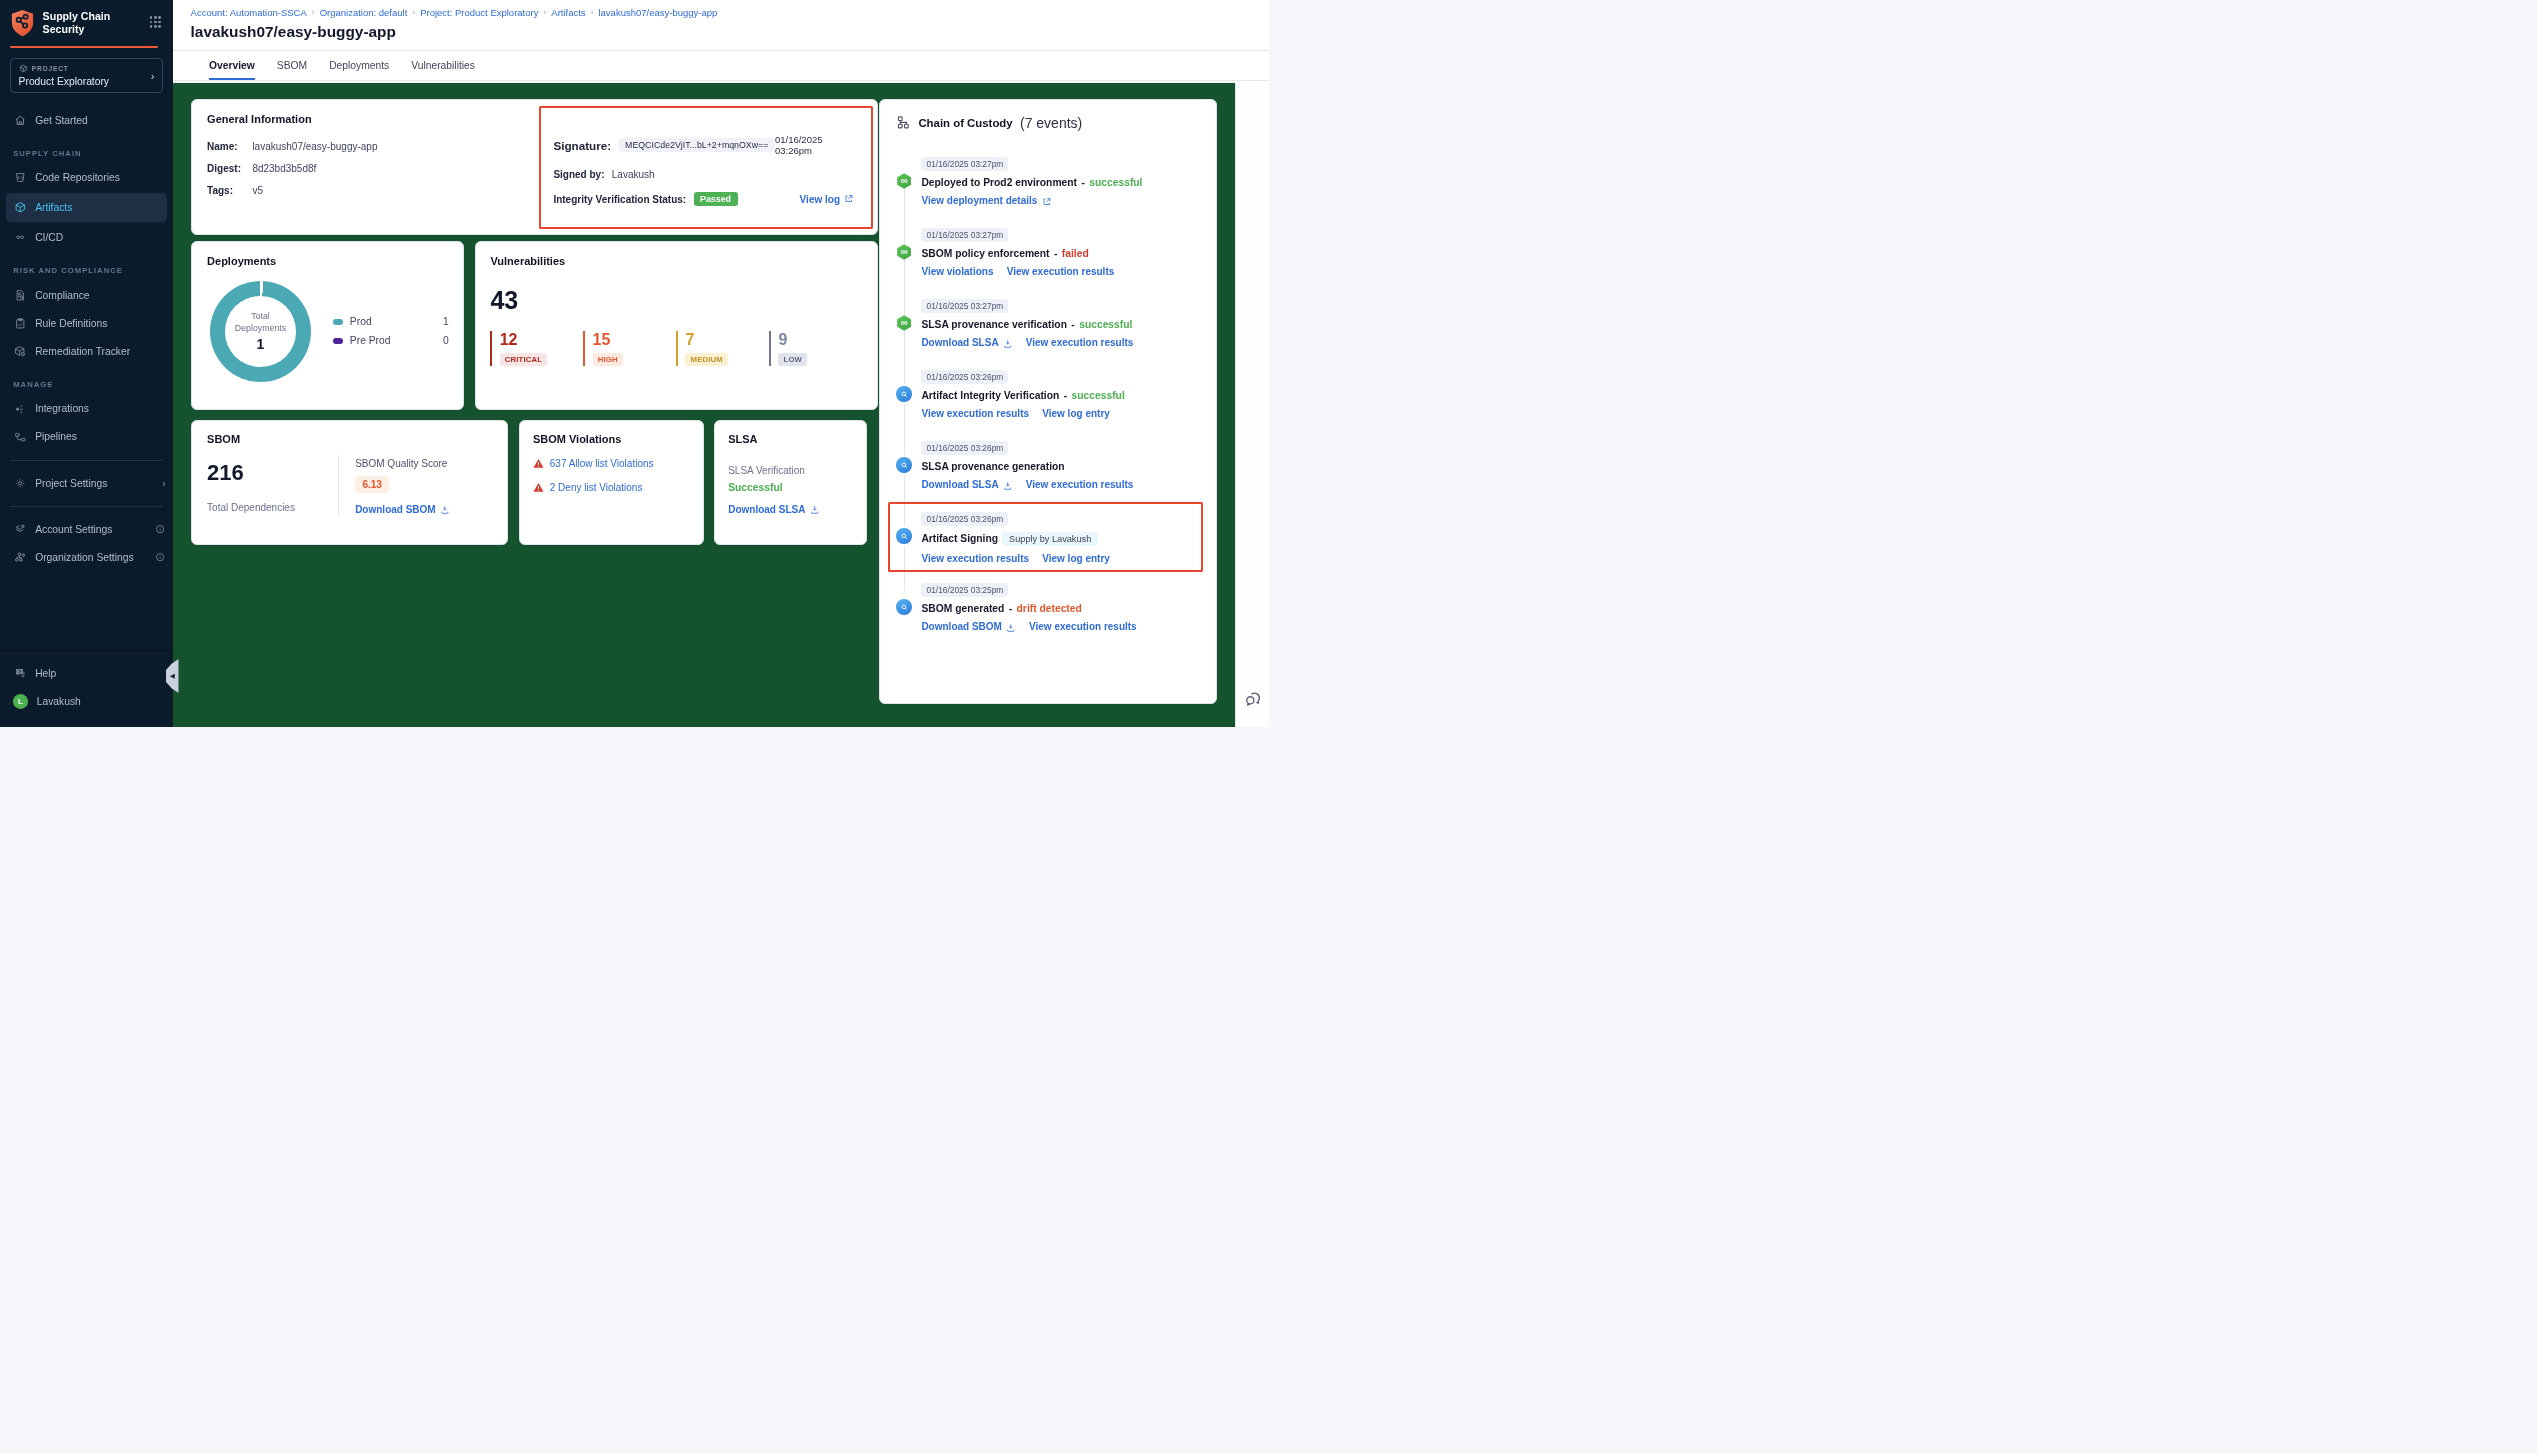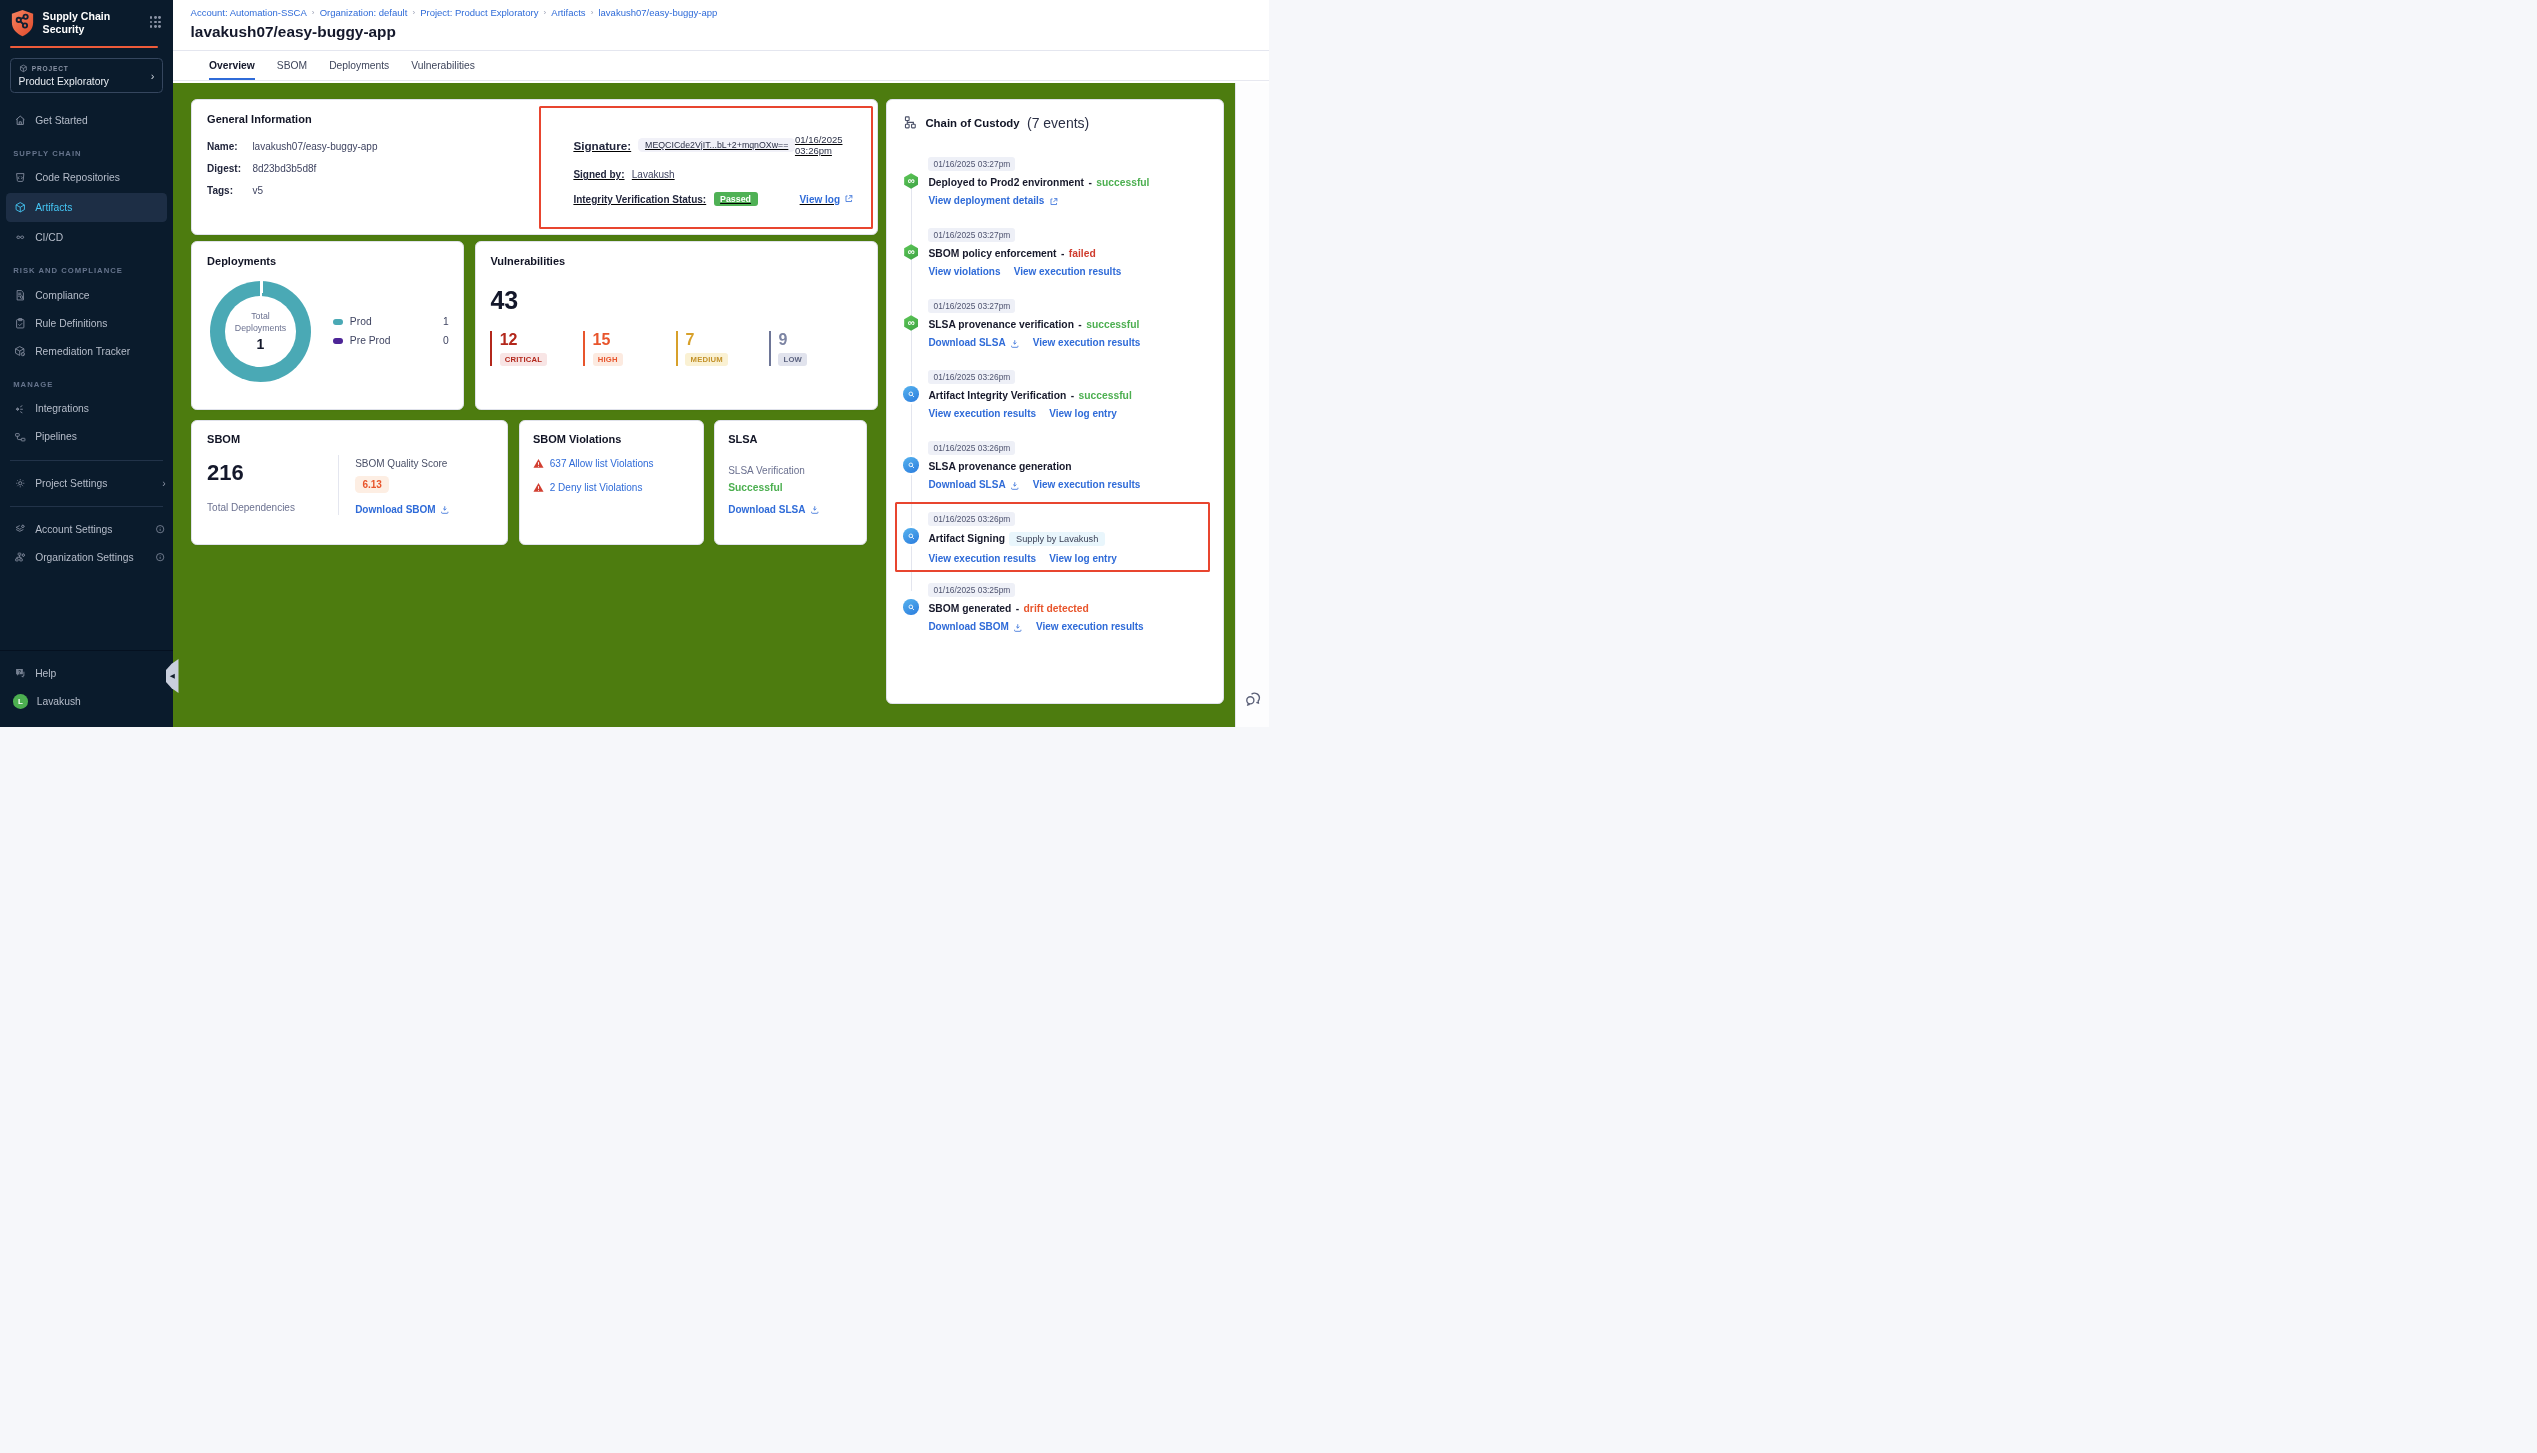--- a/index.html
+++ b/index.html
@@ -50,37 +50,37 @@
   .page-title { padding:5.9px 0 0 17.6px; font-size:15.4px; font-weight:bold; color:#14182b; }
   .title-rule { height:0.7px; background:#e4e6ef; margin-top:8.8px; }
   .tabs { display:flex; gap:22px; padding-left:36px; height:30px; align-items:center;
     border-bottom:0.7px solid #e7e8f0; background:#fff; }
   .tab { font-size:10.3px; color:#3f465c; cursor:pointer; height:100%; display:flex; align-items:center;
     border-bottom:2.2px solid transparent; padding-top:2.2px; }
   .tab.active { color:#14182b; font-weight:bold; border-bottom-color:#2f6bd8; }
 
   
   .content { position:absolute; left:173px; top:83px; right:34px; bottom:0;
-    background:#4d7c0f; padding:16px 0 0 18.4px; display:flex; gap:8px; }
+    background:#14532d; padding:16px 0 0 18.4px; display:flex; gap:1px; }
   .right-rail { position:absolute; right:0; top:83px; bottom:0; width:34px; background:#fdfdfe;
     border-left:0.7px solid #e4e6ef; }
   .chat-fab { position:absolute; right:5.9px; bottom:17.6px; width:19px; height:19px; cursor:pointer; color:#5b6078; }
 
   .col-left { width:687px; }
   .card { background:#fff; border:0.7px solid #e0e2eb; border-radius:5.9px;
     box-shadow:0 0.7px 1.5px rgba(40,41,61,.04); }
   .card-title { font-size:11px; font-weight:bold; color:#111425; }
 
   
   .gi-card { position:relative; height:136px; padding:13.2px 14.7px; margin-bottom:5.9px; }
   .gi-fields { margin-top:16px; }
   .gi-row { display:flex; gap:10.3px; margin-bottom:11px; font-size:10px; }
   .gi-label { font-weight:bold; color:#22263c; min-width:35px; }
   .gi-value { color:#3f4461; }
-  .gi-right { position:absolute; left:381px; top:34px; right:23.5px;text-decoration:underline; }
+  .gi-right { position:absolute; left:361px; top:34px; right:23.5px; }
   .gi-sig-row { display:flex; align-items:center; justify-content:space-between; }
   .sig-left { display:flex; align-items:center; gap:7.3px; }
   .sig-pill { background:#f1f1f8; border-radius:4.4px; padding:2.2px 6.6px; font-size:8.8px; color:#2a2f45; }
   .sig-date { font-size:9.5px; color:#2a2f45; }
   .gi-signed { display:flex; gap:7.3px; margin-top:13.2px; font-size:10px; align-items:center; }
   .gi-integrity { display:flex; align-items:center; margin-top:11.7px; justify-content:space-between; }
   .badge-passed { background:#4fb155; color:#fff; font-size:8.8px; font-weight:bold;
     border-radius:2.9px; padding:2.2px 6.6px; margin-left:7.3px; }
   .link { color:#2f6bd8; font-size:10px; font-weight:bold; cursor:pointer;
     display:inline-flex; align-items:center; gap:4.4px; }

